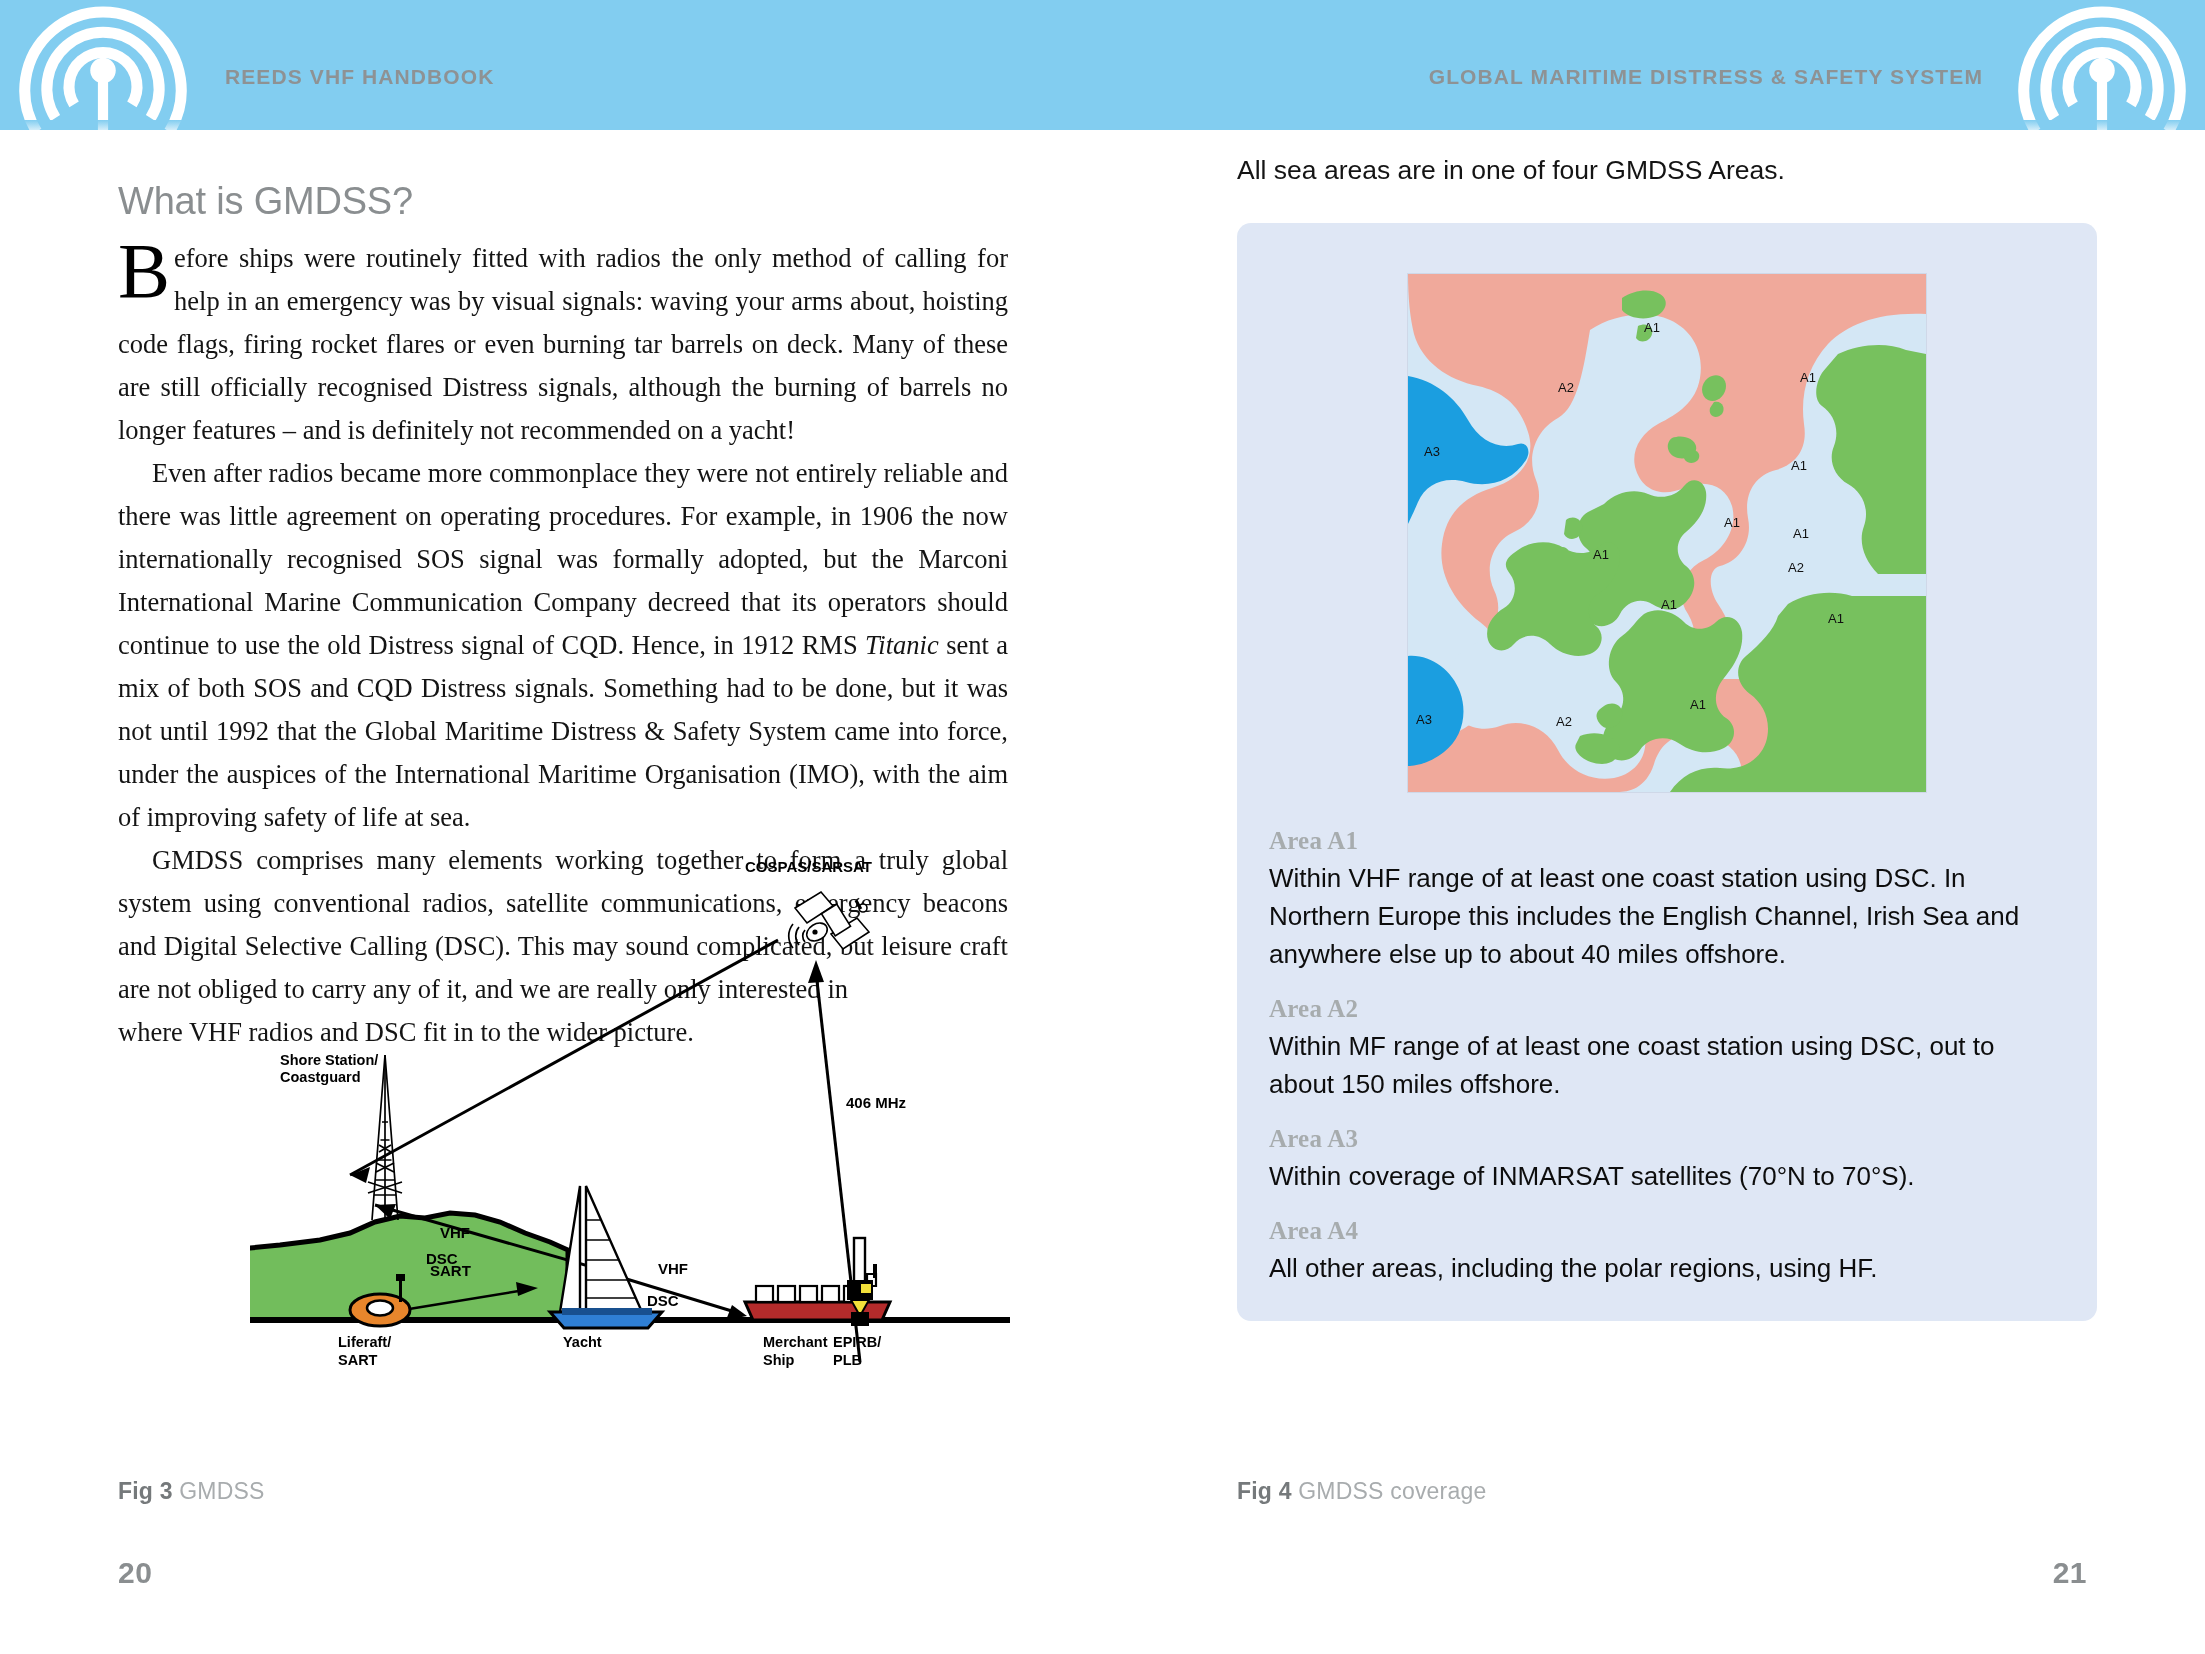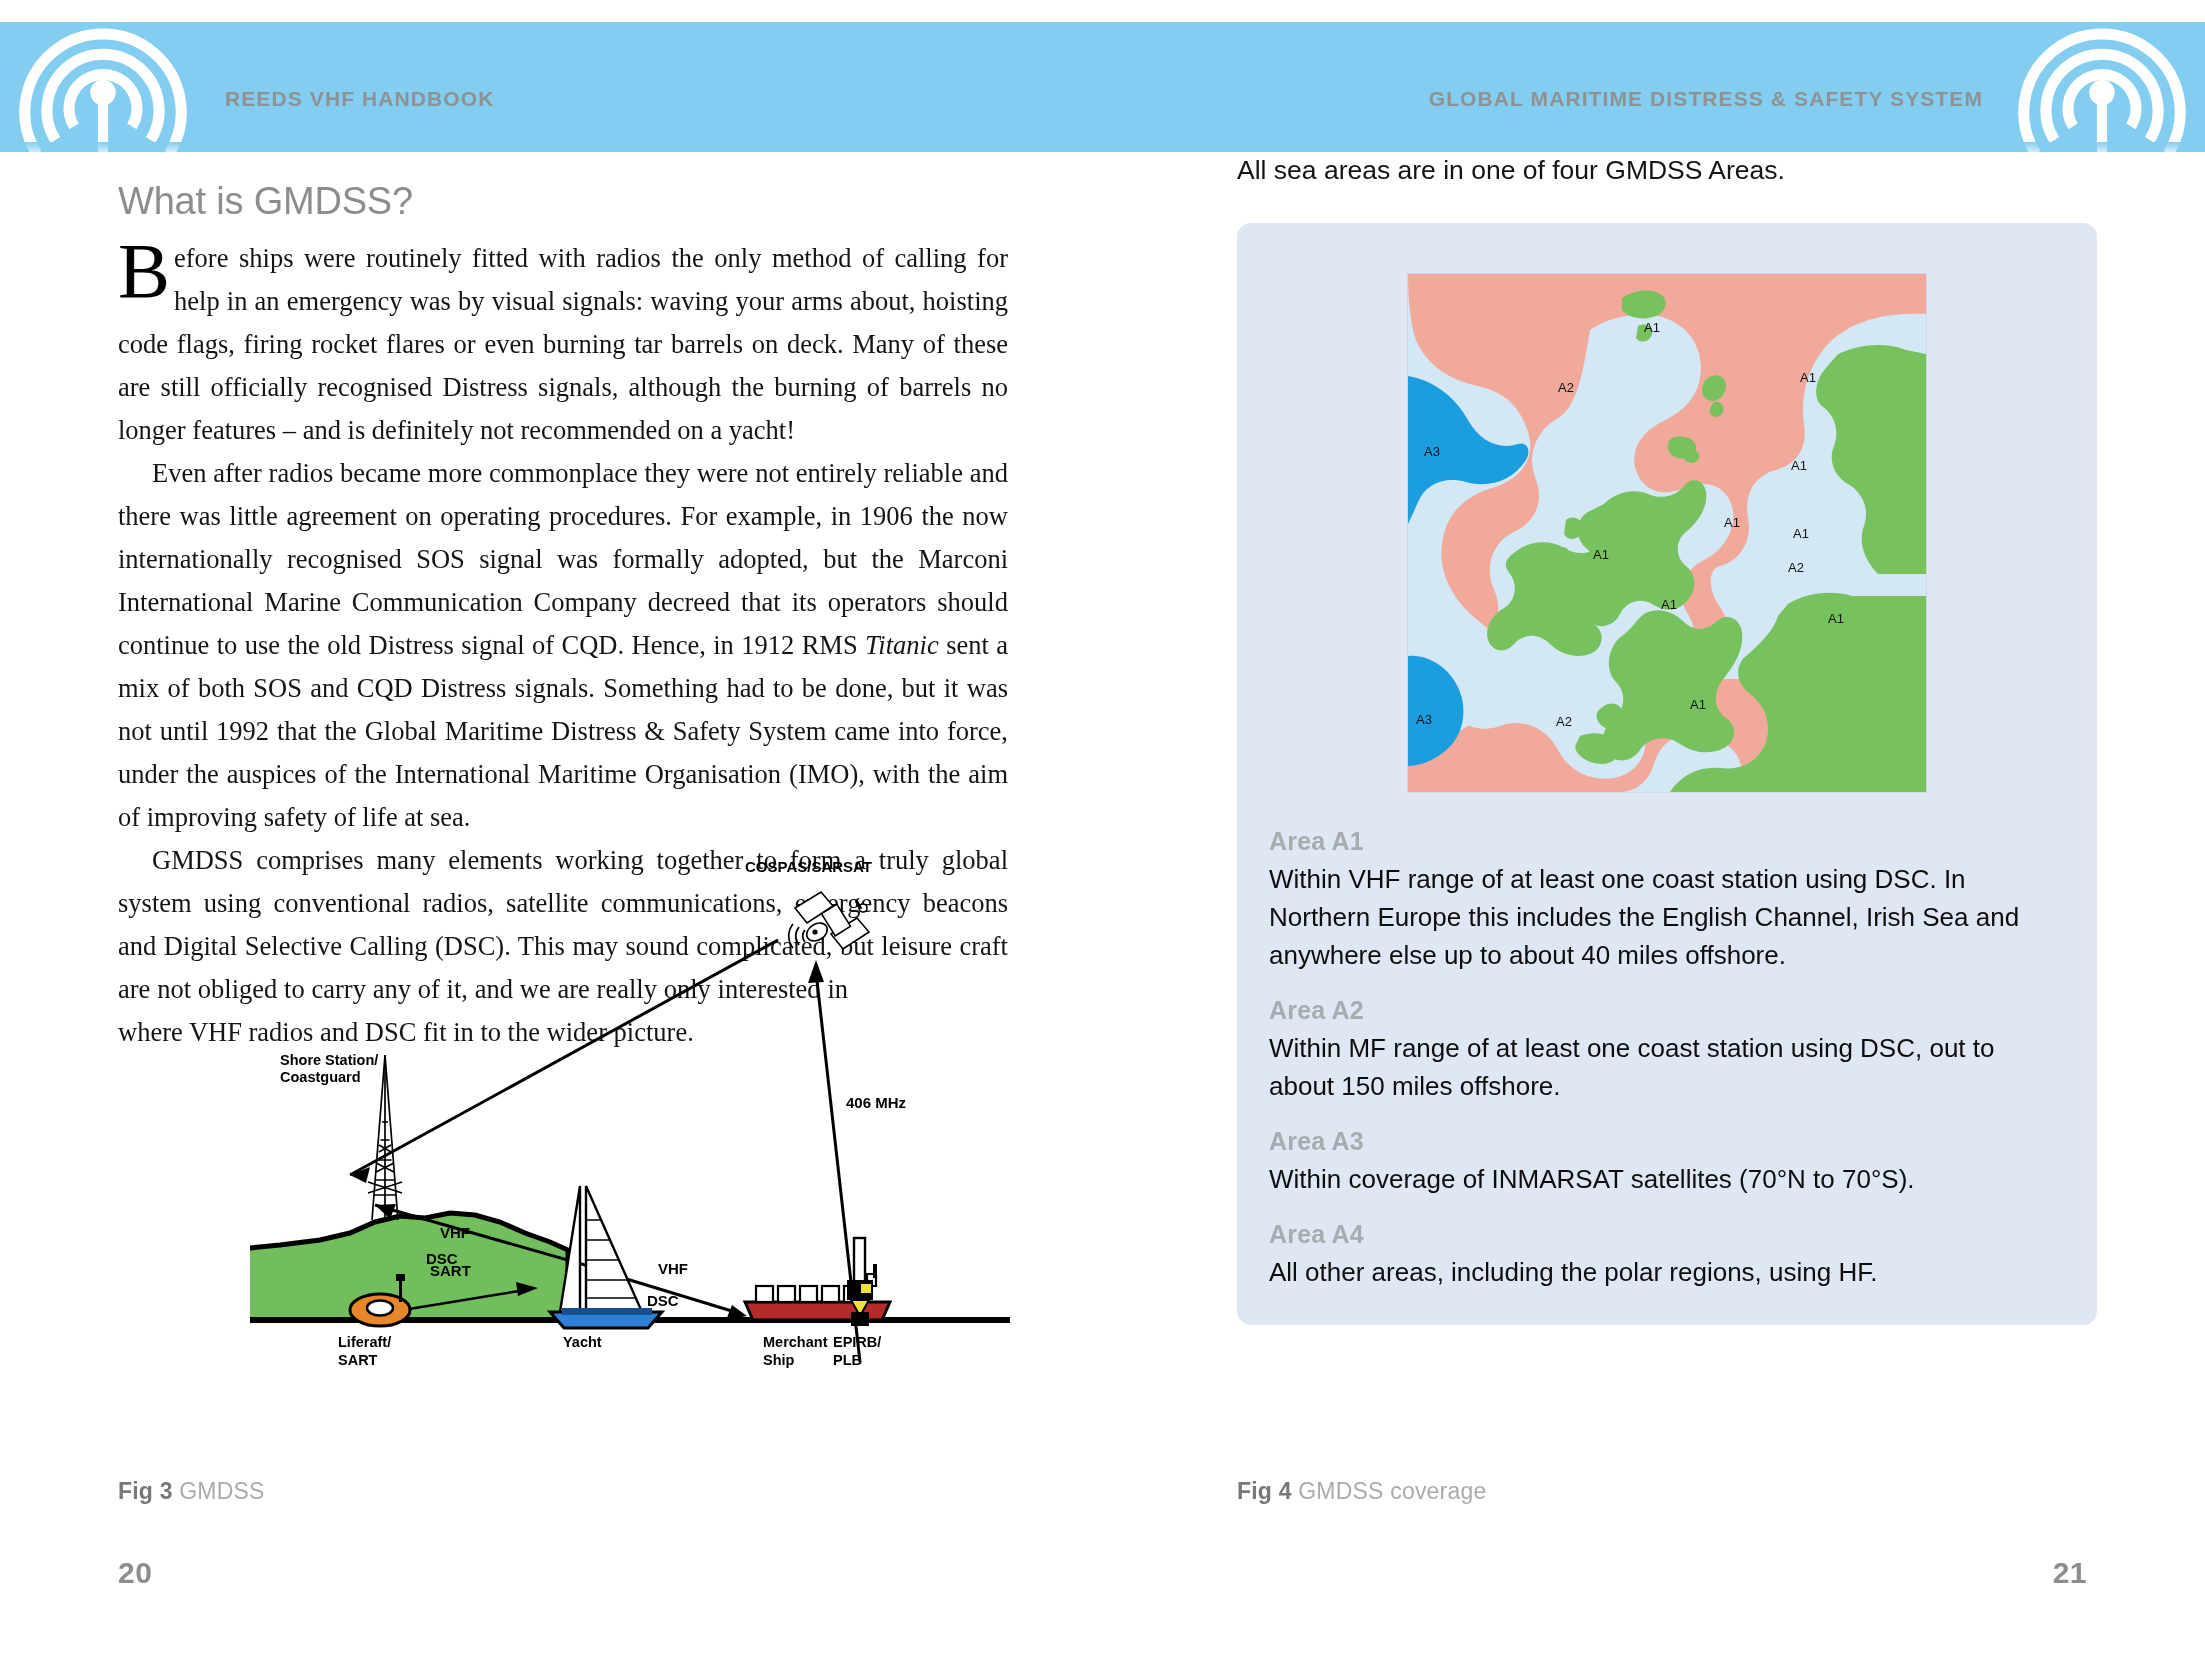--- a/index.html
+++ b/index.html
@@ -10,21 +10,20 @@
     font-family:"Liberation Sans", sans-serif;
     overflow:hidden;
     position:relative;
   }
 
   
   .header-band{
     position:absolute; left:0; top:0; width:2205px; height:130px;
     background:#82cdf0;
     overflow:hidden;
-    margin-top:22px;
   }
   .header-band .band-fade{
     position:absolute;left:0;bottom:0;width:100%;height:10px;
     background:linear-gradient(to bottom, rgba(130,205,240,1), rgba(130,205,240,0.35));
   }
   .wave-icon{ position:absolute; top:-18px; width:170px; height:170px; }
   .wave-icon.left{ left:18px; }
   .wave-icon.right{ right:18px; }
   .header-title{
     position:absolute; top:65px;
@@ -120,21 +119,21 @@
     width:520px; margin:22px auto 34px auto;
     border:1px solid #cfd8e8;
     background:#cfe3f2;
   }
   .map-holder svg{ display:block; }
 
   .area-block{ margin-bottom:22px; }
   .area-block:last-child{ margin-bottom:0; }
   .area-head{
     font-size:25px; font-weight:bold; color:#a7acae;
-    margin-bottom:4px; letter-spacing:0.2px;
+    margin-bottom:4px; letter-spacing:0.2px;font-family:Liberation Serif, serif;
   }
   .area-body{
     font-size:26px; line-height:38px; color:#0d0d0d;
   }
   .map-label{
     font-family:"Liberation Sans", sans-serif;
     font-size:13px; fill:#111;
   }
   .dia-label{
     font-family:"Liberation Sans", sans-serif;

